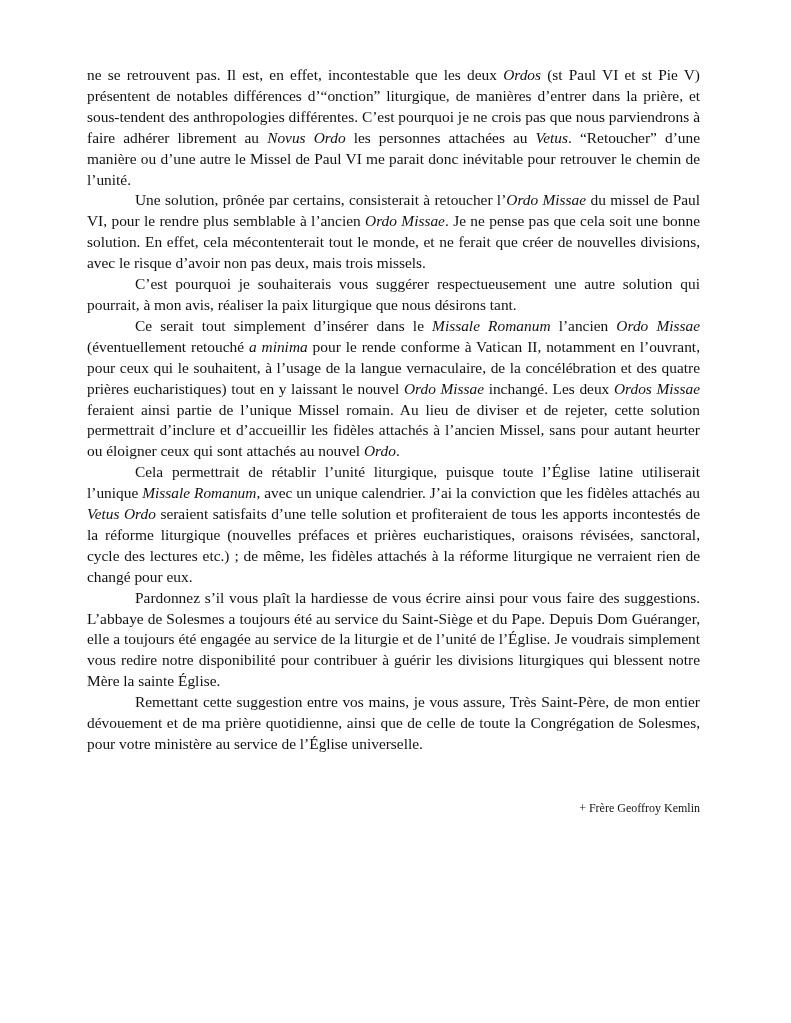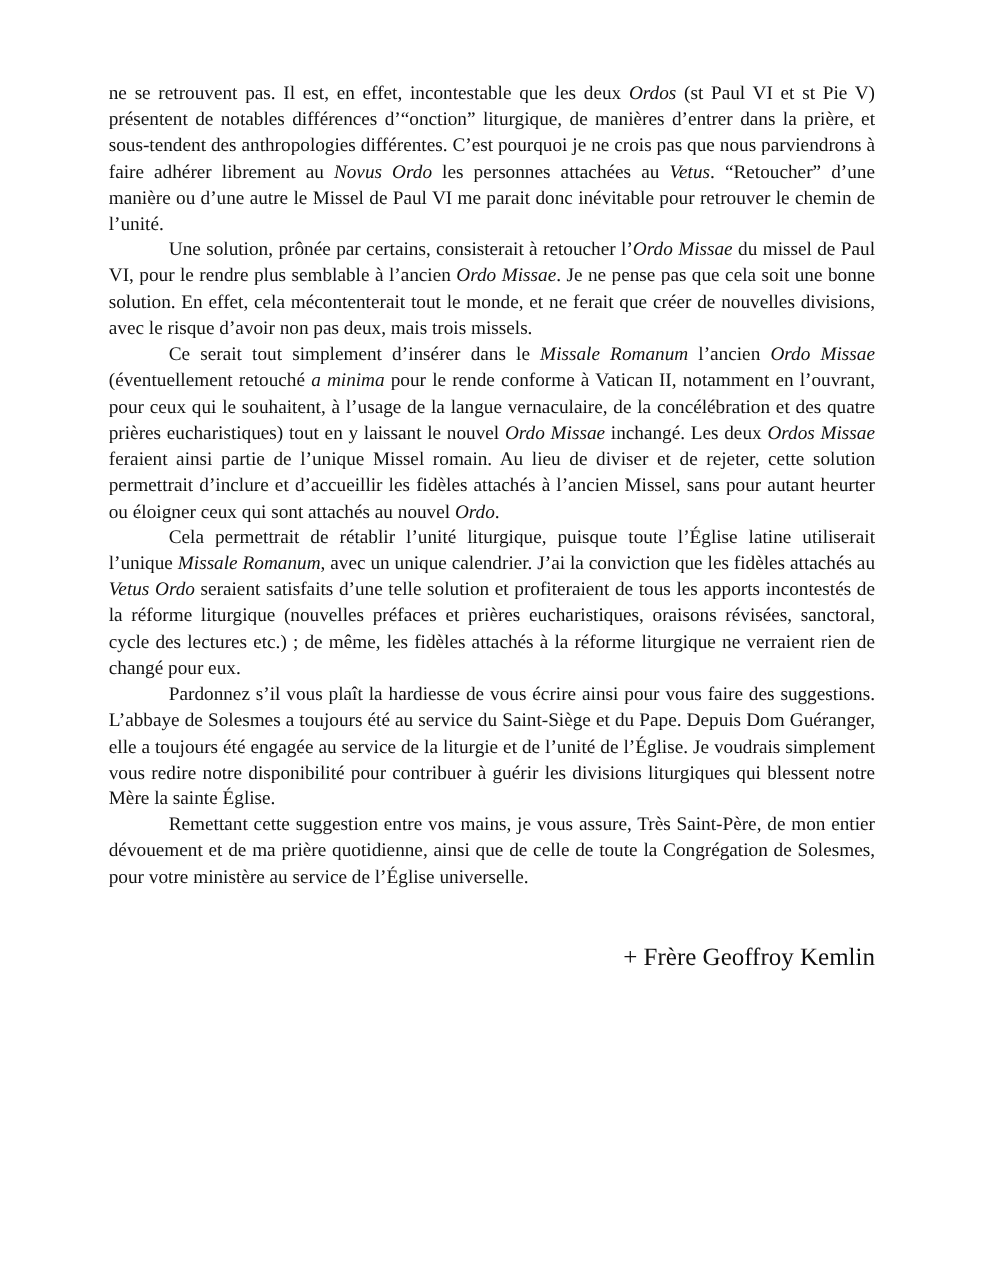--- a/index.html
+++ b/index.html
@@ -29,31 +29,32 @@
       text-indent: 48px;
       hyphens: none;
     }
     .para.first {
       text-indent: 0;
     }
     .signature {
       margin-top: 43px;
       text-align: right;
       font-family: "Liberation Serif", serif;
-      font-size: 20px;
+      font-size: 12px;
       color: #111111;
     }
     em { }
   </style>
 </head>
 <body>
 
 <div class="page">
   <div id="letter-body">
       <p class="para first"><span>ne se retrouvent pas. Il est, en effet, incontestable que les deux </span><em>Ordos</em><span> (st Paul VI et st  Pie V) présentent de notables différences d’“onction” liturgique, de manières d’entrer dans la prière, et sous-tendent des anthropologies différentes. C’est pourquoi je ne crois pas que nous parviendrons à faire adhérer librement au </span><em>Novus Ordo</em><span> les personnes attachées au </span><em>Vetus</em><span>. “Retoucher” d’une manière ou d’une autre le Missel de Paul VI me parait donc inévitable pour retrouver le chemin de l’unité.</span></p>
       <p class="para"><span>Une solution, prônée par certains, consisterait à retoucher l’</span><em>Ordo Missae</em><span> du missel de Paul VI, pour le rendre plus semblable à l’ancien </span><em>Ordo Missae</em><span>. Je ne pense pas que cela soit une bonne solution. En effet, cela mécontenterait tout le monde, et ne ferait que créer de nouvelles divisions, avec le risque d’avoir non pas deux, mais trois missels.</span></p>
+      <p class="para"><span>C’est pourquoi je souhaiterais vous suggérer respectueusement une autre solution qui pourrait, à mon avis, réaliser la paix liturgique que nous désirons tant.</span></p>
       <p class="para"><span>Ce serait tout simplement d’insérer dans le </span><em>Missale Romanum</em><span> l’ancien </span><em>Ordo Missae</em><span> (éventuellement retouché </span><em>a minima</em><span> pour le rende conforme à Vatican II, notamment en l’ouvrant, pour ceux qui le souhaitent, à l’usage de la langue vernaculaire, de la concélébration et des quatre prières eucharistiques) tout en y laissant le nouvel </span><em>Ordo Missae</em><span> inchangé. Les deux </span><em>Ordos Missae</em><span> feraient ainsi partie de l’unique Missel romain. Au lieu de diviser et de rejeter, cette solution permettrait d’inclure et d’accueillir les fidèles attachés à l’ancien Missel, sans pour autant heurter ou éloigner ceux qui sont attachés au nouvel </span><em>Ordo</em><span>.</span></p>
       <p class="para"><span>Cela permettrait de rétablir l’unité liturgique, puisque toute l’Église latine utiliserait l’unique </span><em>Missale Romanum</em><span>, avec un unique calendrier. J’ai la conviction que les fidèles attachés au </span><em>Vetus Ordo</em><span> seraient satisfaits d’une telle solution et profiteraient de tous les apports incontestés de la réforme liturgique (nouvelles préfaces et prières eucharistiques, oraisons révisées, sanctoral, cycle des lectures etc.) ; de même, les fidèles attachés à la réforme liturgique ne verraient rien de changé pour eux.</span></p>
       <p class="para"><span>Pardonnez s’il vous plaît la hardiesse de vous écrire ainsi pour vous faire des suggestions. L’abbaye de Solesmes a toujours été au service du Saint-Siège et du Pape. Depuis Dom Guéranger, elle a toujours été engagée au service de la liturgie et de l’unité de l’Église. Je voudrais simplement vous redire notre disponibilité pour contribuer à guérir les divisions liturgiques qui blessent notre Mère la sainte Église.</span></p>
       <p class="para"><span>Remettant cette suggestion entre vos mains, je vous assure, Très Saint-Père, de mon entier dévouement et de ma prière quotidienne, ainsi que de celle de toute la Congrégation de Solesmes, pour votre ministère au service de l’Église universelle.</span></p>
     </div>
   <div class="signature">+ Frère Geoffroy Kemlin</div>
 </div>
 
 </body></html>

